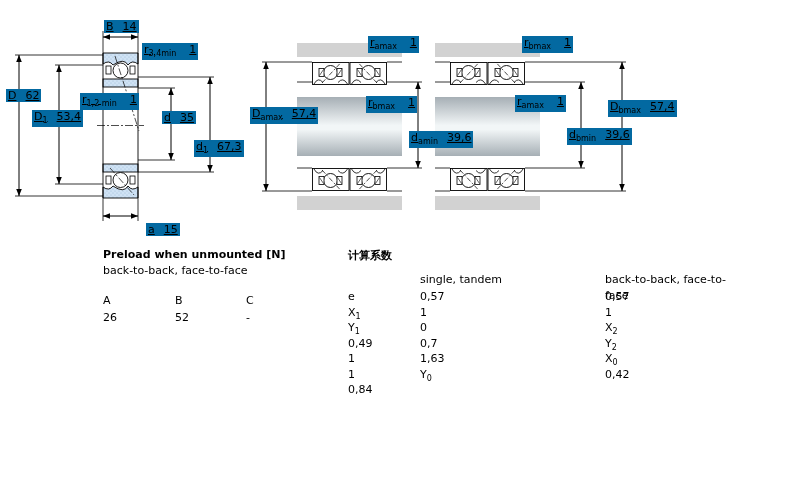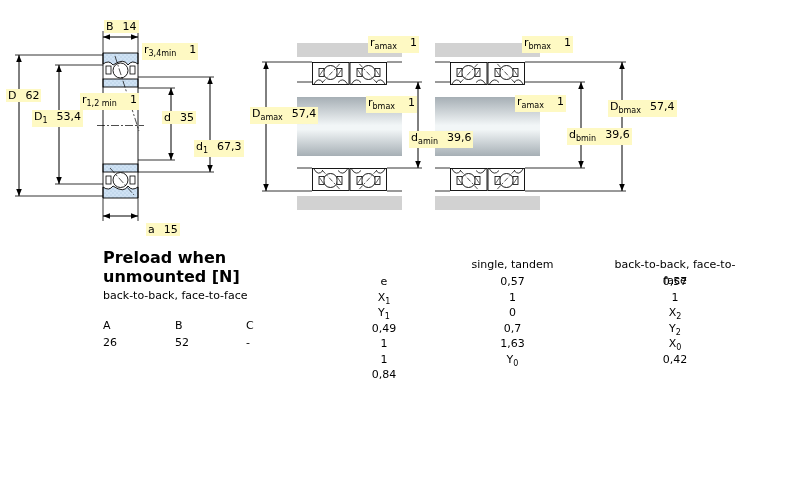--- a/index.html
+++ b/index.html
@@ -1,31 +1,31 @@
 <!DOCTYPE html>
 <html><head>
 <meta charset="utf-8">
 <style>
   html,body{margin:0;padding:0;background:#fff;}
   .page{position:relative;width:800px;height:500px;background:#ffffff;overflow:hidden;
         font-family:"DejaVu Sans","Liberation Sans",sans-serif;color:#000;font-size:11px;}
   svg{position:absolute;left:0;top:0;}
-  .dimlabel{position:absolute;white-space:nowrap;font-size:11px;background:#fef9c3;padding:0 2px;line-height:13px;}
+  .dimlabel{position:absolute;white-space:nowrap;font-size:11px;background:#0369a1;padding:0 2px;line-height:13px;text-decoration:underline;}
   .dimlabel sub{font-size:8px;}
   .dimlabel .val{margin-left:9px;}
   .dimlabel .valwide{margin-left:13px;}
   
   .preload{position:absolute;left:103px;top:248px;width:230px;}
-  .preload .t-title{font-weight:bold;font-size:16px;}
+  .preload .t-title{font-weight:bold;font-size:11px;}
   .preload .t-sub{font-size:11px;margin-top:3px;}
   .preload .grid{display:grid;grid-template-columns:72px 71px 62px;margin-top:17px;row-gap:4px;}
   .factors{position:absolute;left:348px;top:248px;width:420px;}
   .factors .t-title{font-weight:bold;font-size:11px;}
   .factors .grid{display:grid;grid-template-columns:72px 185px 140px;margin-top:9px;}
-  .factors .grid > div{height:15.5px;line-height:15.5px;font-size:11px;text-align:center;}
+  .factors .grid > div{height:15.5px;line-height:15.5px;font-size:11px;}
   .factors .hdr{height:17px !important;}
   .factors sub{font-size:8px;}
 </style>
 </head>
 <body>
 
 <div class="page">
 
   <svg width="800" height="245" viewBox="0 0 800 245">
     <defs>
@@ -208,20 +208,21 @@
       <div>A</div>
       <div>B</div>
       <div>C</div>
       <div>26</div>
       <div>52</div>
       <div>-</div>
     </div>
   </div>
 
   <div class="factors">
+    <div class="t-title">计算系数</div>
     <div class="grid">
       <div class="hdr"></div>
       <div class="hdr">single, tandem</div>
       <div class="hdr">back-to-back, face-to-face</div>
 
       <div><span>e</span><sub></sub></div>
       <div>0,57</div>
       <div>0,57</div>
 
       <div><span>X</span><sub>1</sub></div>

